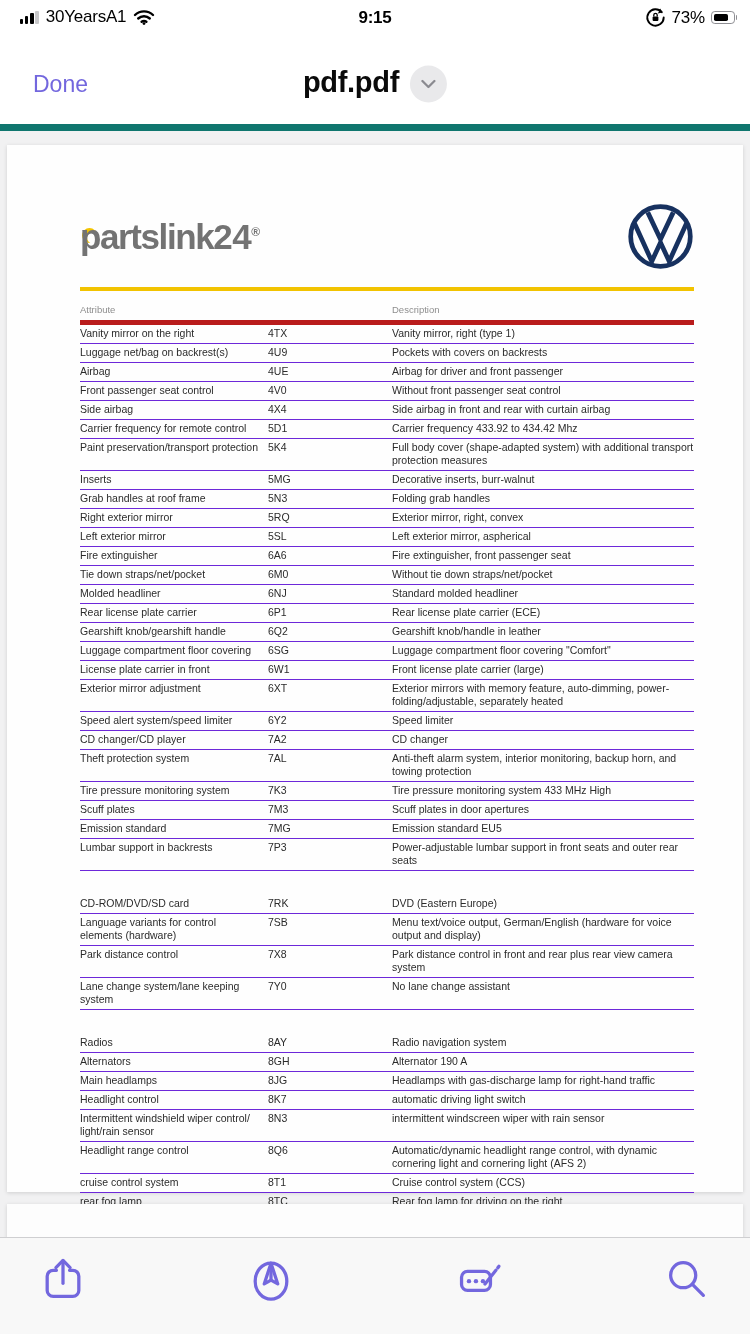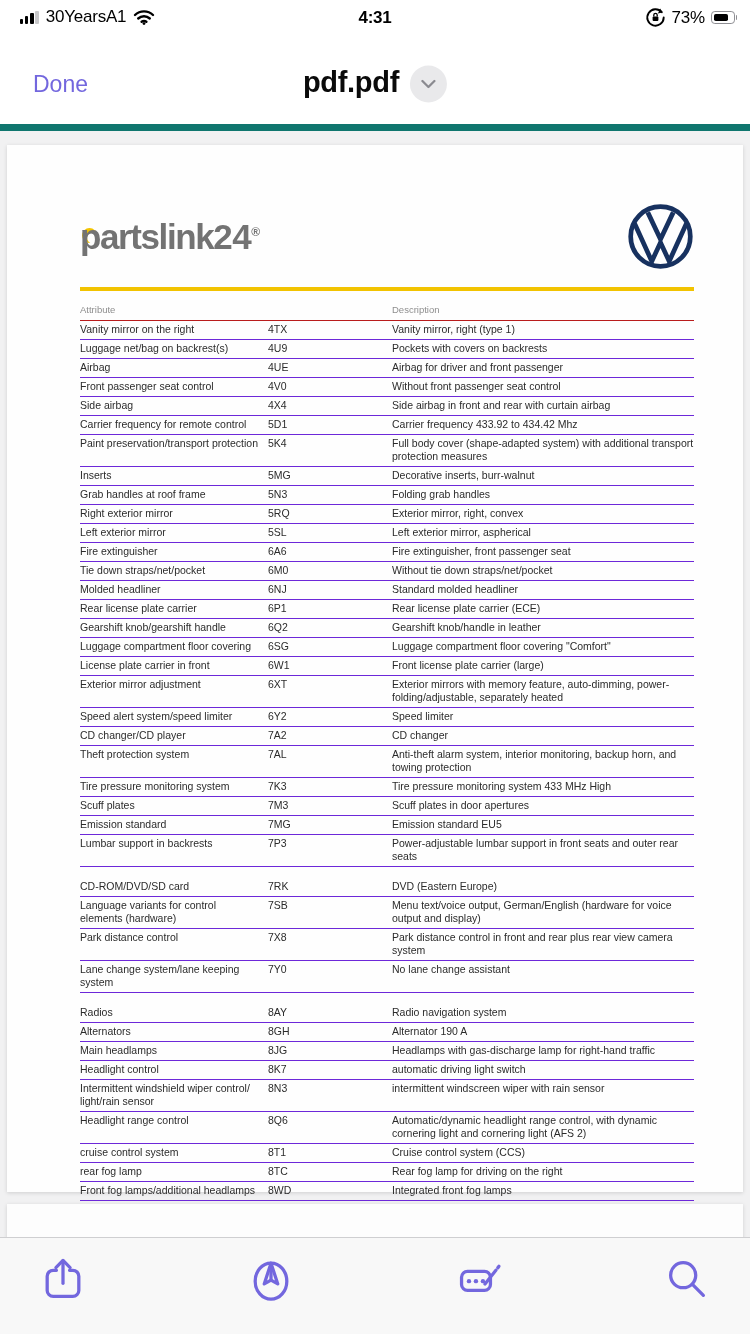--- a/index.html
+++ b/index.html
@@ -70,25 +70,25 @@
   }
   .pl-crescent::after {
     content:""; position:absolute; left:4.5px; top:3.5px; width:13px; height:13px;
     border-radius:50%; background:#fefefe;
   }
   .pl-text { position:relative; z-index:1; }
   .vw-logo { width:67px; height:67px; }
   .gold-rule { margin-top:17px; height:3.5px; background:var(--brand-yellow,#f2c300); }
   
   .thead {
-    display:flex; margin-top:12px; padding-bottom:4px; border-bottom:1px solid #b91c1c;
+    display:flex; margin-top:12px; padding-bottom:4px; border-bottom:5px solid #b91c1c;
     color:#8e8e8e; font-size:9.5px;
   }
   .trow { display:flex; border-bottom:1px solid #6d28d9; padding:2px 0 3px; }
-  .trow.gap { margin-top:11px; }
+  .trow.gap { margin-top:24px; }
   .cell { font-size:10.5px; line-height:13px; color:#2b2b2b; letter-spacing:0; }
   .attr { width:188px; padding-right:10px; }
   .code { width:124px; }
   .desc { flex:1; }
   .thead .attr, .thead .desc { font-size:9.5px; color:#8e8e8e; }
   
   .toolbar {
     position:absolute; left:0; right:0; bottom:0; height:97px;
     background:#f8f8f8; border-top:1px solid #cfcfd1;
     display:flex; justify-content:space-between; align-items:flex-start;
@@ -113,21 +113,21 @@
           <span></span>
         </div>
       <span class="sb-carrier">30YearsA1</span>
       <svg width="22" height="16" viewBox="0 0 22 16">
         <path d="M2 6 a13 13 0 0 1 18 0" fill="none" stroke="#000" stroke-width="2.4" stroke-linecap="round"></path>
         <path d="M5.2 9.5 a8.5 8.5 0 0 1 11.6 0" fill="none" stroke="#000" stroke-width="2.4" stroke-linecap="round"></path>
         <path d="M8.6 12.8 a4 4 0 0 1 4.8 0" fill="none" stroke="#000" stroke-width="2.4" stroke-linecap="round"></path>
         <circle cx="11" cy="14.6" r="1.4" fill="#000"></circle>
       </svg>
     </div>
-    <div class="sb-time">4:31</div>
+    <div class="sb-time">9:15</div>
     <div class="sb-right">
       <svg width="21" height="21" viewBox="0 0 21 21">
         <path d="M16.8 5.2 A8.2 8.2 0 1 0 18.7 10.5" fill="none" stroke="#000" stroke-width="1.9" stroke-linecap="round"></path>
         <path d="M15.2 1.6 L17.1 5.6 L12.9 6.6 Z" fill="#000"></path>
         <rect x="7.6" y="9.4" width="5.8" height="4.6" rx="1" fill="#000"></rect>
         <path d="M8.8 9.4 V8 a1.7 1.7 0 0 1 3.4 0 V9.4" fill="none" stroke="#000" stroke-width="1.3"></path>
       </svg>
       <span class="sb-pct">73%</span>
       <div class="battery">
         <div class="batt-body">

